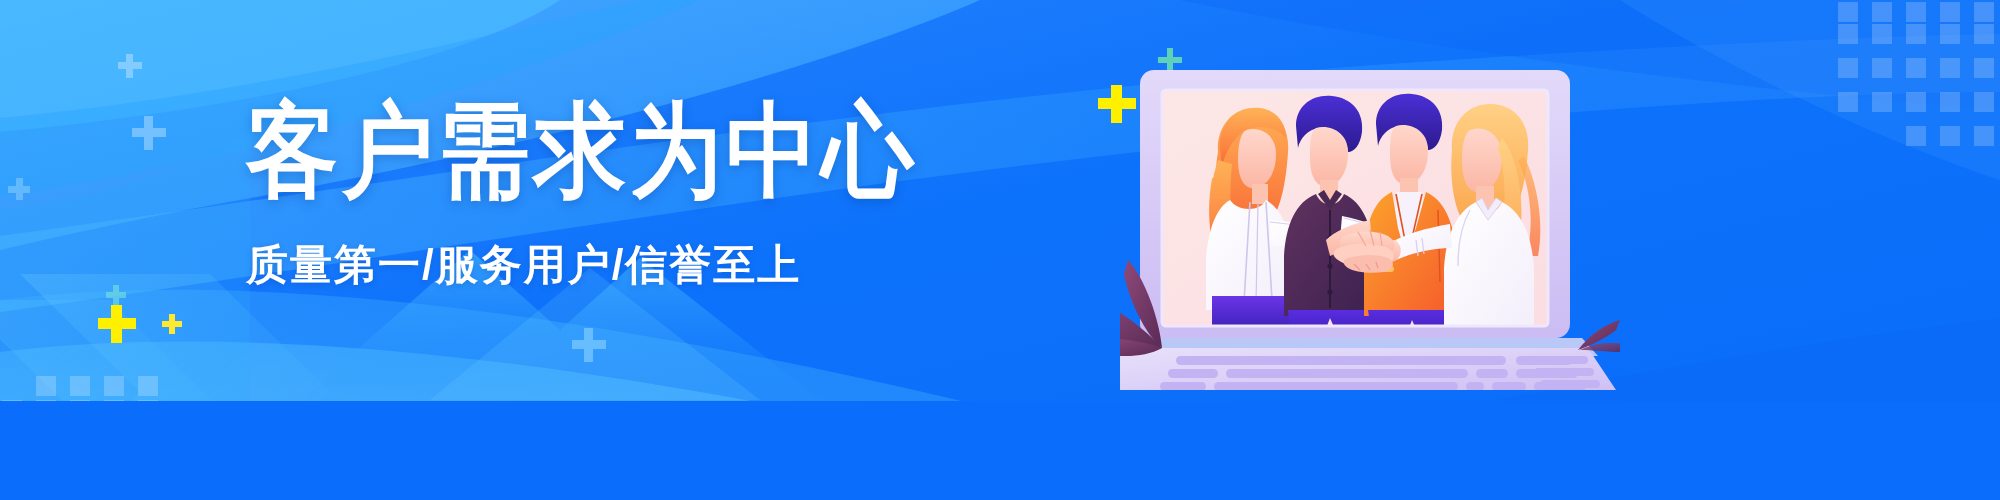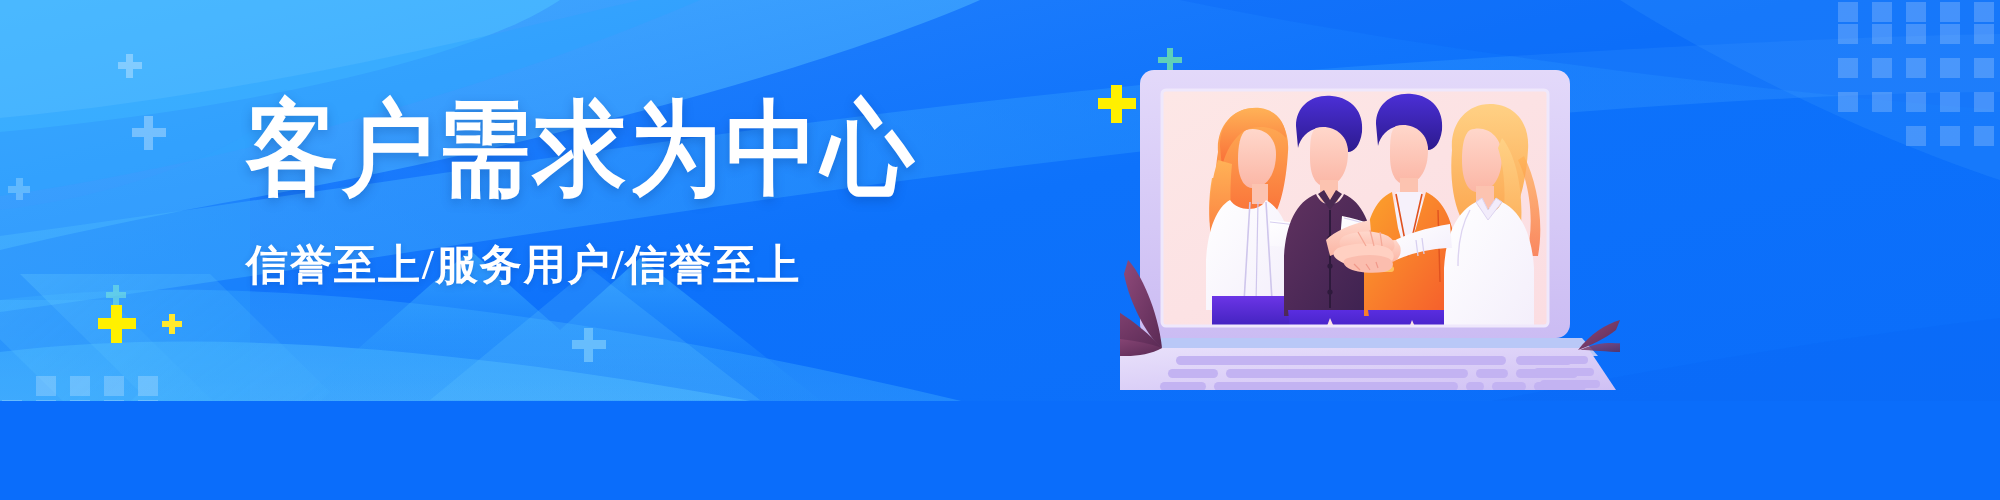--- a/index.html
+++ b/index.html
@@ -1,20 +1,20 @@
 <!DOCTYPE html>
 <html><head>
 <meta charset="utf-8">
 <style>
   html,body{margin:0;padding:0;background:#0a6dfb;}
   #banner{
     position:relative;
     width:2000px;height:401px;
     overflow:hidden;
-    font-family:Liberation Serif, serif;
+    font-family:Liberation Sans, sans-serif;
     background:linear-gradient(120deg,#1f7ffc 0%,#0a74fb 35%,#0b6cfa 70%,#2f87fd 100%);
   }
   #banner *{box-sizing:border-box;}
   .svgfull{position:absolute;top:0;left:0;width:2000px;height:500px;}
 
   
   .text-block{position:absolute;left:246px;top:96px;width:700px;z-index:40;}
   .headline{
     color:#ffffff;
     font-size:92px;
@@ -211,21 +211,21 @@
       <rect x="584" y="328" width="9" height="34"></rect>
     </g>
     <g opacity="0.30" fill="#cdf3ff">
       <rect x="8" y="186" width="22" height="7"></rect>
       <rect x="16" y="178" width="7" height="22"></rect>
     </g>
   </svg>
 
   <div class="text-block">
     <div class="headline">客户需求为中心</div>
-    <div class="subline">信誉至上/服务用户/信誉至上</div>
+    <div class="subline">质量第一/服务用户/信誉至上</div>
   </div>
 
   <svg class="laptop" viewBox="0 0 500 330">
     <defs>
       <linearGradient id="lapBody" x1="0" y1="0" x2="0" y2="1">
         <stop offset="0%" stop-color="#e3d9fa"></stop>
         <stop offset="100%" stop-color="#cbbcf3"></stop>
       </linearGradient>
       <linearGradient id="lapBase" x1="0" y1="0" x2="1" y2="1">
         <stop offset="0%" stop-color="#e9e1fb"></stop>

